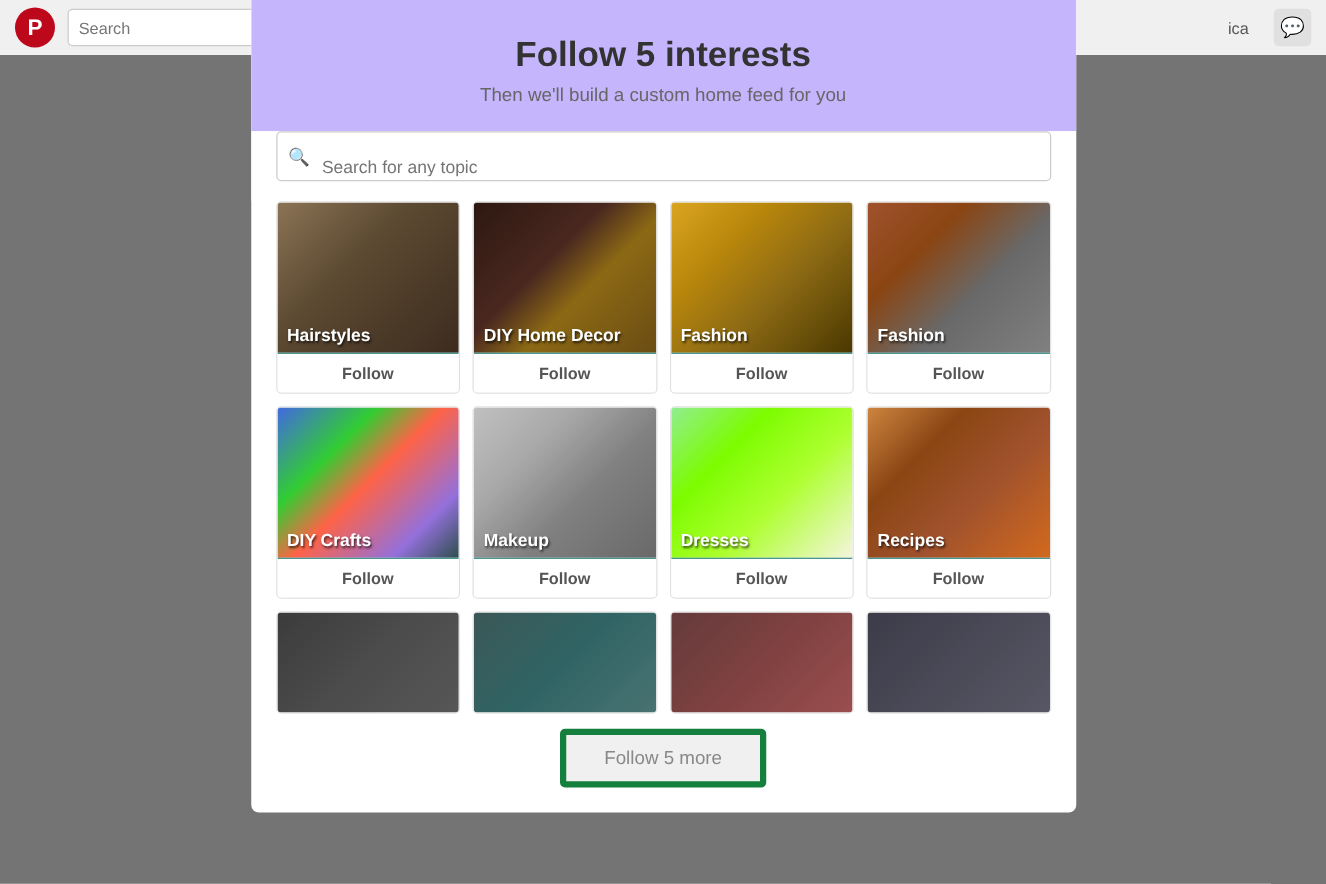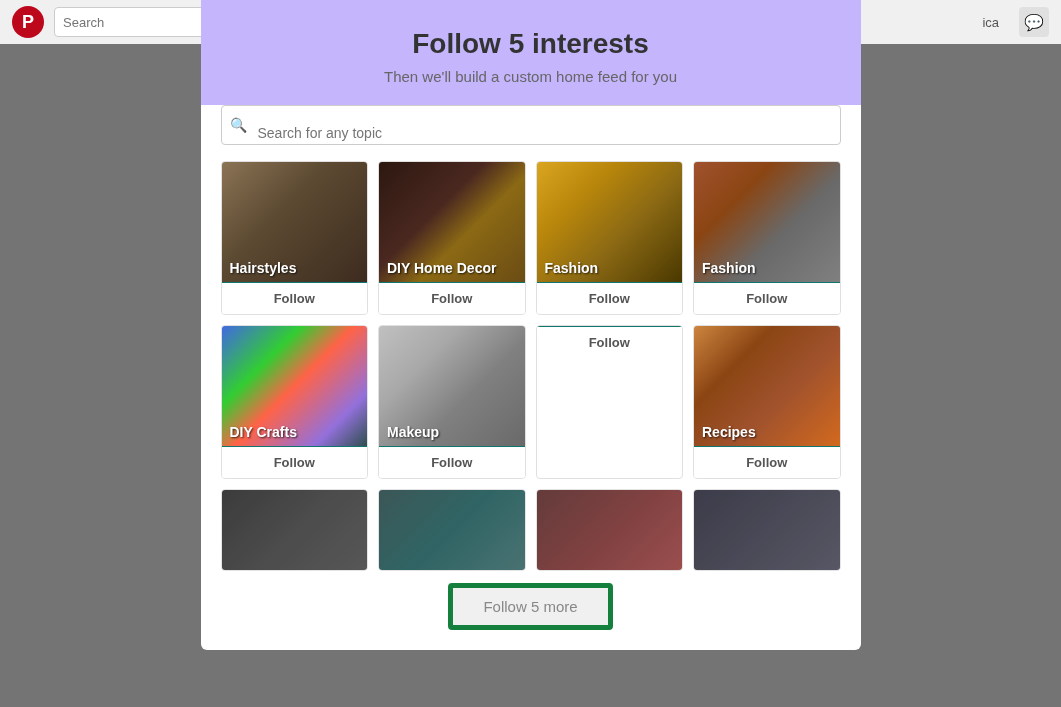--- a/index.html
+++ b/index.html
@@ -329,20 +329,23 @@
         </div>
         <button class="interest-follow-btn">Follow</button>
       </div>
       <div class="interest-card">
         <div class="interest-image img-makeup">
           <span class="interest-label">Makeup</span>
         </div>
         <button class="interest-follow-btn">Follow</button>
       </div>
       <div class="interest-card">
+        <div class="interest-image img-dresses">
+          <span class="interest-label">Dresses</span>
+        </div>
         <button class="interest-follow-btn">Follow</button>
       </div>
       <div class="interest-card">
         <div class="interest-image img-braids">
           <span class="interest-label">Recipes</span>
         </div>
         <button class="interest-follow-btn">Follow</button>
       </div>
     </div>
 

